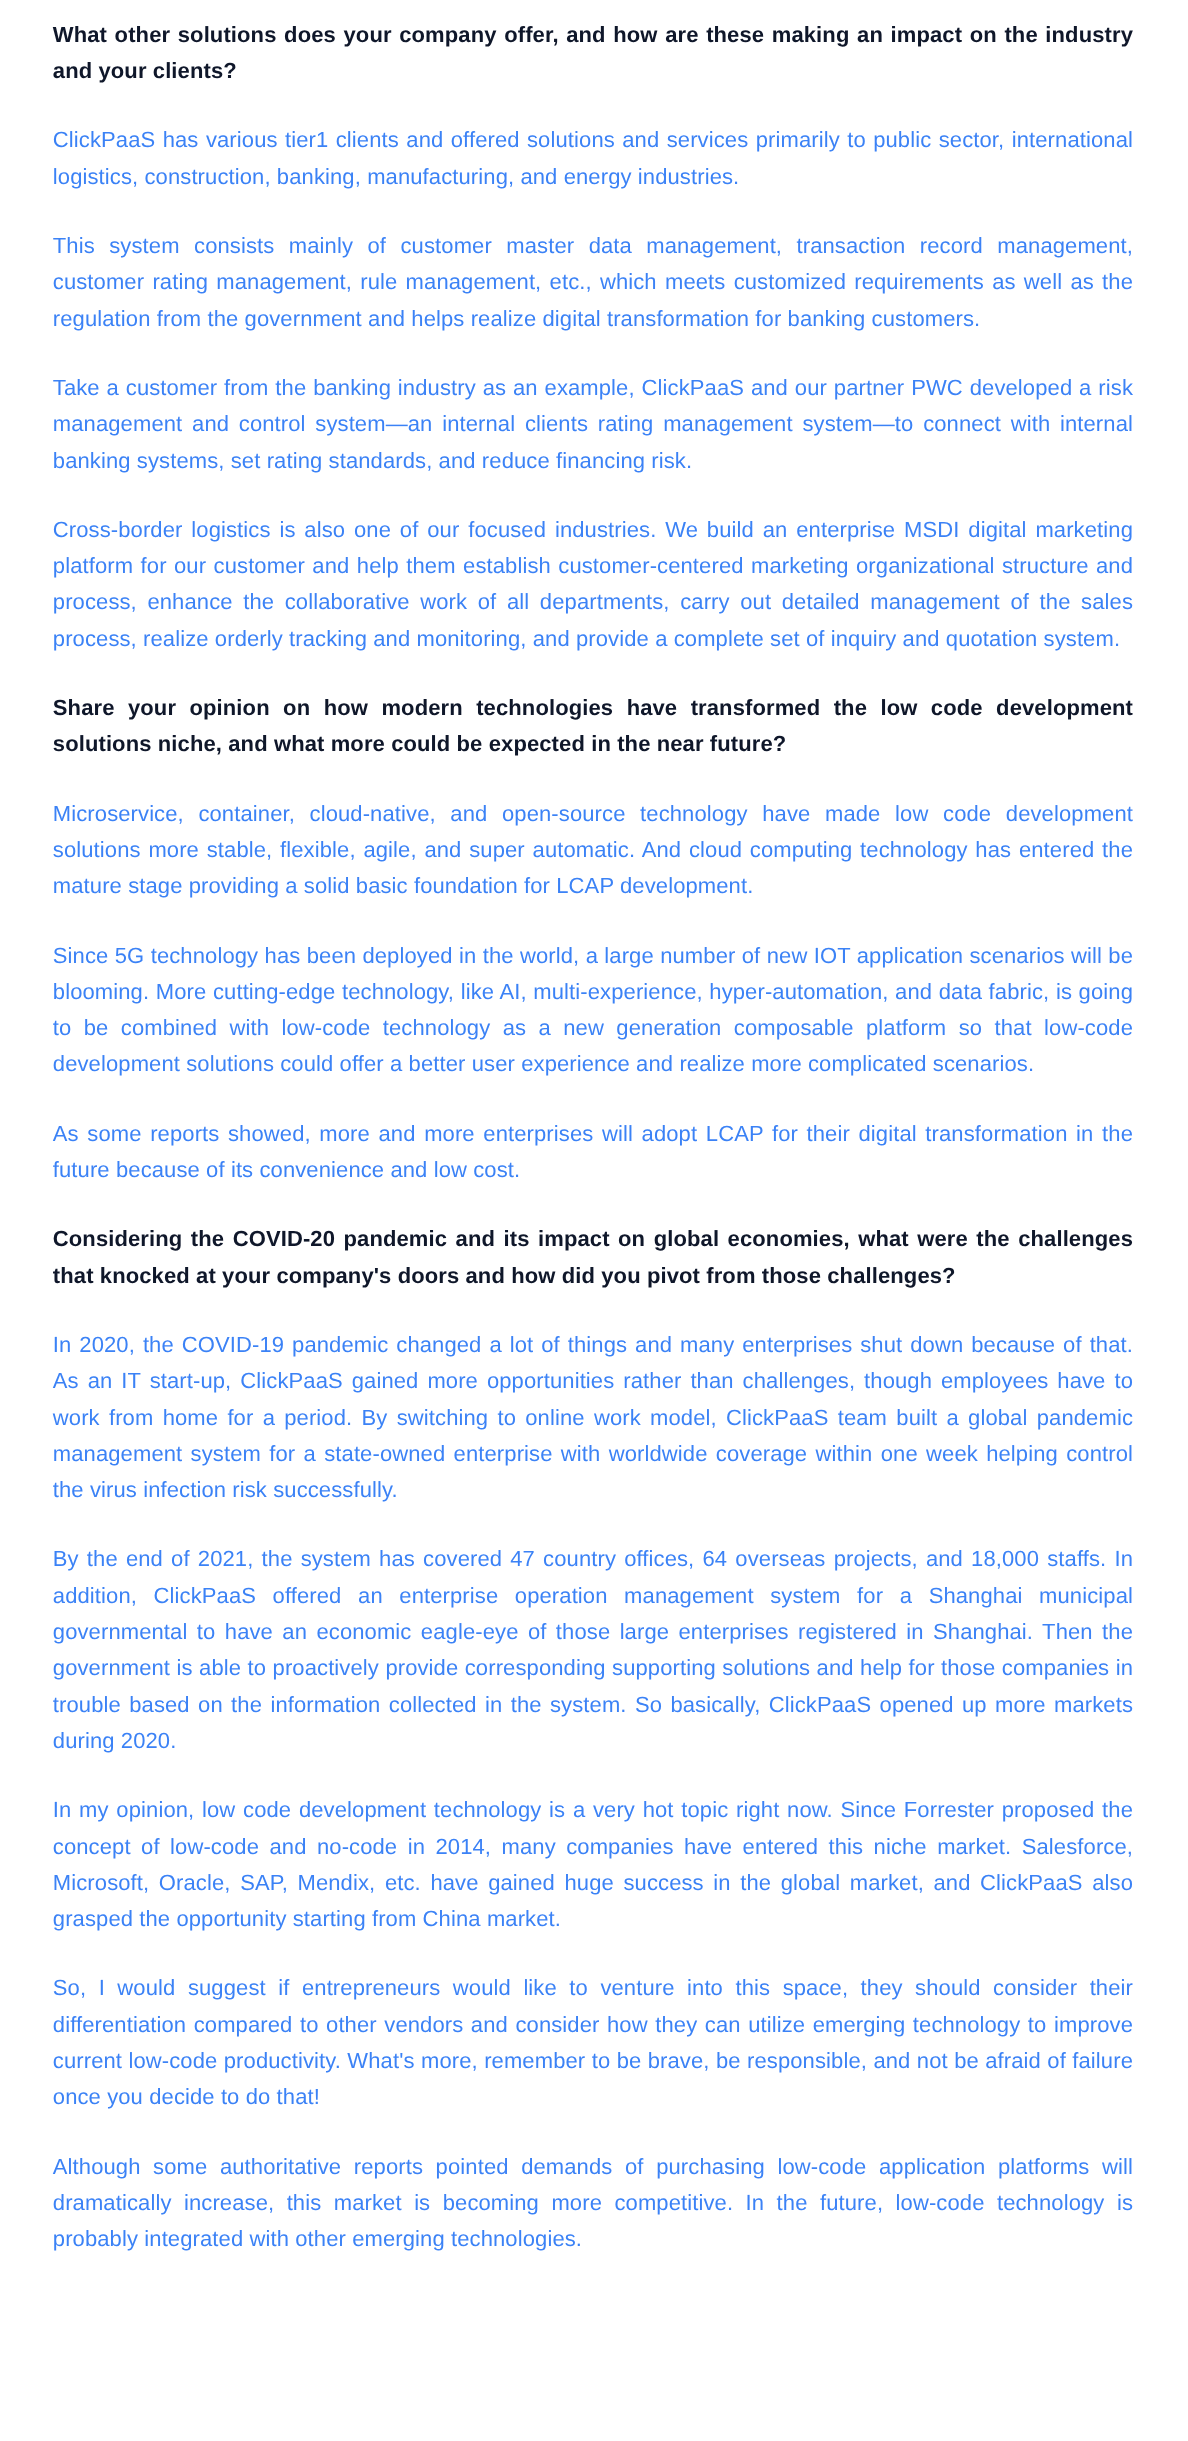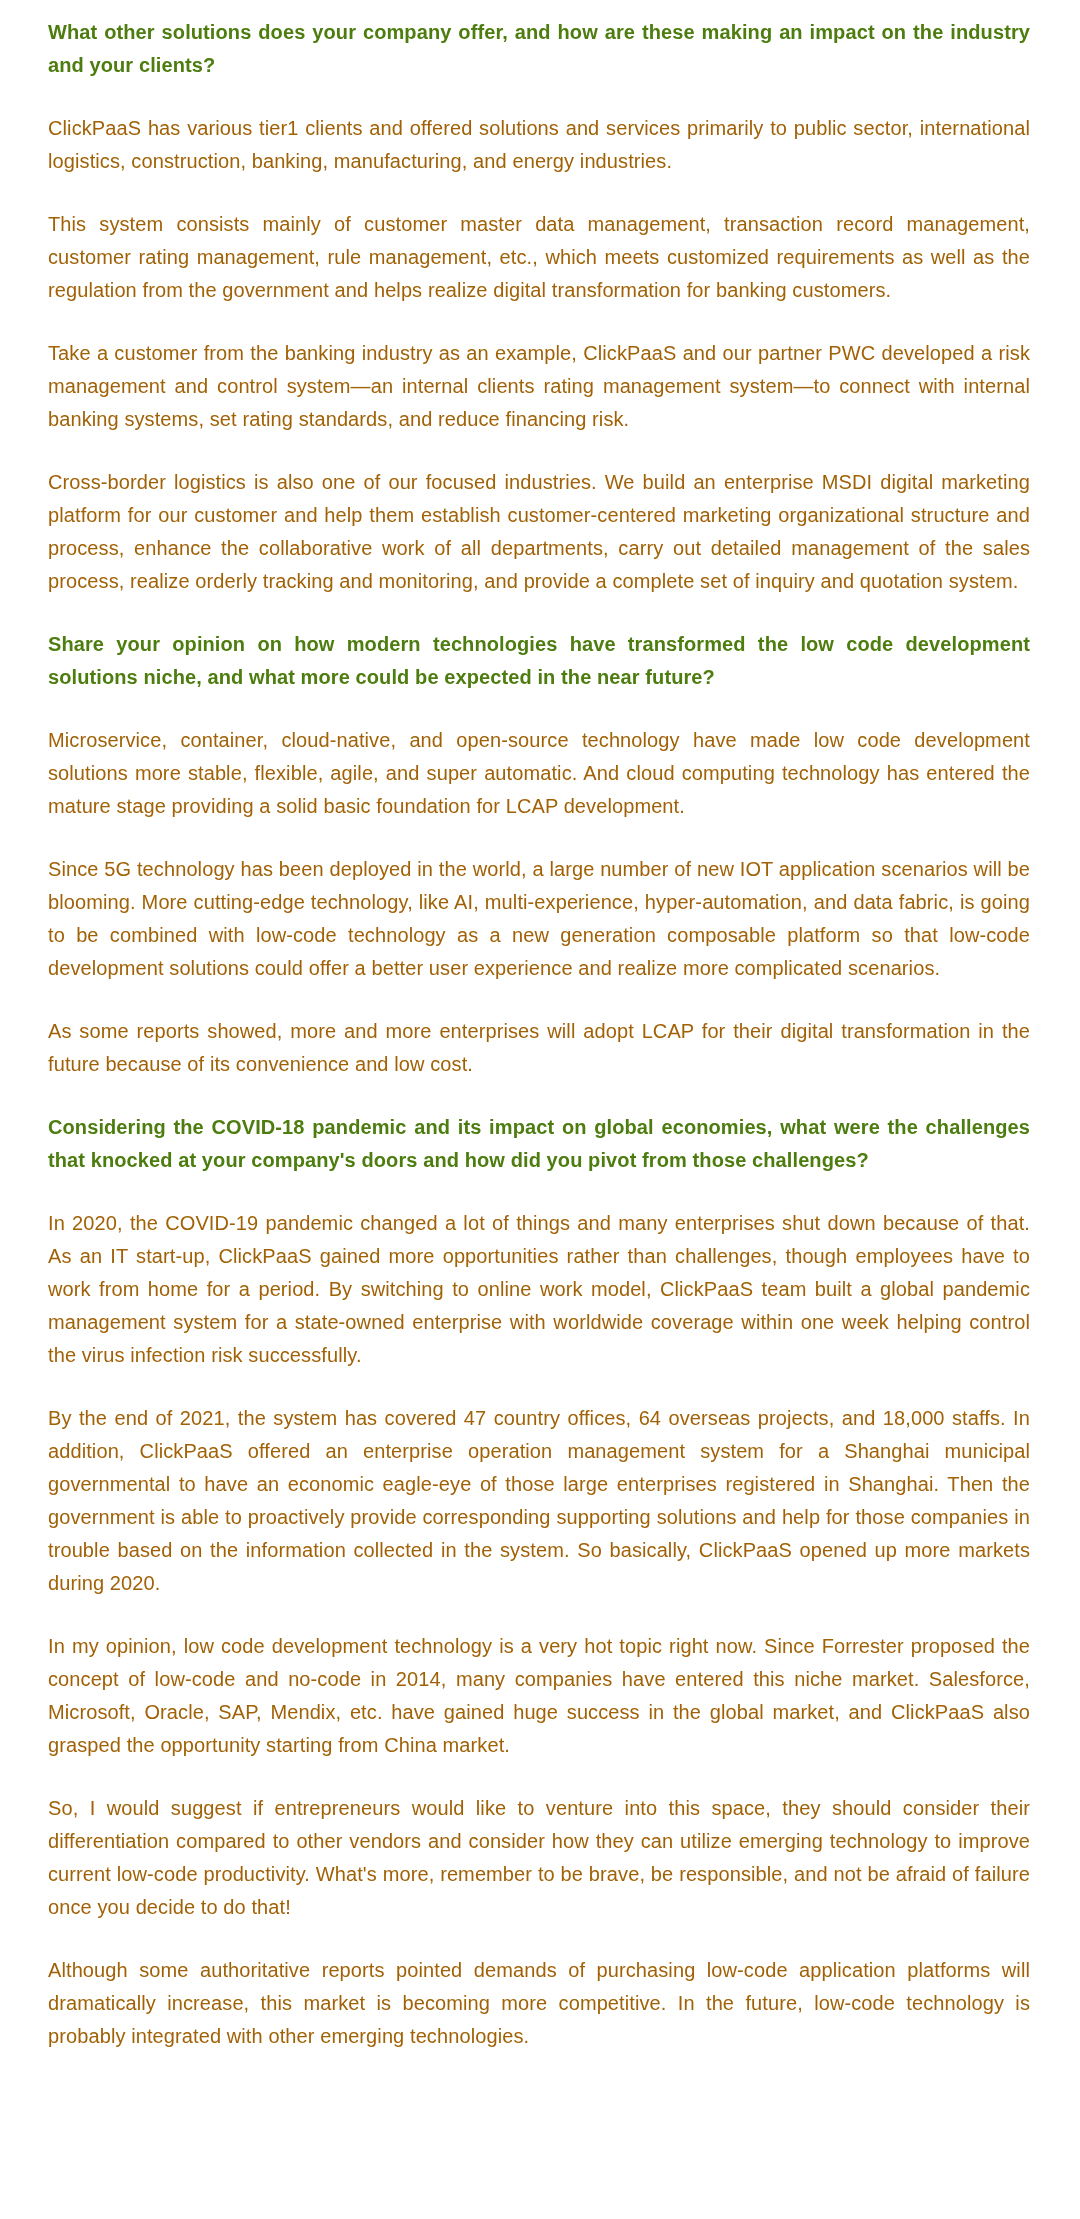--- a/index.html
+++ b/index.html
@@ -13,45 +13,45 @@
     box-sizing: border-box;
     background: #ffffff;
     padding: 16px 50px 12px 48px;
     font-family: "Liberation Sans", "DejaVu Sans", sans-serif;
   }
   .article p {
     margin: 0 0 30px 0;
     font-size: 20px;
     line-height: 33px;
     text-align: justify;
-    color: #a16207;
+    color: #3b82f6;
     letter-spacing: 0.1px;
   }
   .article p.question {
     font-weight: bold;
-    color: #4d7c0f;
+    color: #0f172a;
   }
   .article p:last-child {
     margin-bottom: 0;
   }
 </style>
 </head>
 <body>
 
 <div class="page">
   <div class="article">
     <p class="question">What other solutions does your company offer, and how are these making an impact on the industry and your clients?</p>
     <p class="answer">ClickPaaS has various tier1 clients and offered solutions and services primarily to public sector, international logistics, construction, banking, manufacturing, and energy industries.</p>
     <p class="answer">This system consists mainly of customer master data management, transaction record management, customer rating management, rule management, etc., which meets customized requirements as well as the regulation from the government and helps realize digital transformation for banking customers.</p>
     <p class="answer">Take a customer from the banking industry as an example, ClickPaaS and our partner PWC developed a risk management and control system—an internal clients rating management system—to connect with internal banking systems, set rating standards, and reduce financing risk.</p>
     <p class="answer">Cross-border logistics is also one of our focused industries. We build an enterprise MSDI digital marketing platform for our customer and help them establish customer-centered marketing organizational structure and process, enhance the collaborative work of all departments, carry out detailed management of the sales process, realize orderly tracking and monitoring, and provide a complete set of inquiry and quotation system.</p>
     <p class="question">Share your opinion on how modern technologies have transformed the low code development solutions niche, and what more could be expected in the near future?</p>
     <p class="answer">Microservice, container, cloud-native, and open-source technology have made low code development solutions more stable, flexible, agile, and super automatic. And cloud computing technology has entered the mature stage providing a solid basic foundation for LCAP development.</p>
     <p class="answer">Since 5G technology has been deployed in the world, a large number of new IOT application scenarios will be blooming. More cutting-edge technology, like AI, multi-experience, hyper-automation, and data fabric, is going to be combined with low-code technology as a new generation composable platform so that low-code development solutions could offer a better user experience and realize more complicated scenarios.</p>
     <p class="answer">As some reports showed, more and more enterprises will adopt LCAP for their digital transformation in the future because of its convenience and low cost.</p>
-    <p class="question">Considering the COVID-18 pandemic and its impact on global economies, what were the challenges that knocked at your company's doors and how did you pivot from those challenges?</p>
+    <p class="question">Considering the COVID-20 pandemic and its impact on global economies, what were the challenges that knocked at your company's doors and how did you pivot from those challenges?</p>
     <p class="answer">In 2020, the COVID-19 pandemic changed a lot of things and many enterprises shut down because of that. As an IT start-up, ClickPaaS gained more opportunities rather than challenges, though employees have to work from home for a period. By switching to online work model, ClickPaaS team built a global pandemic management system for a state-owned enterprise with worldwide coverage within one week helping control the virus infection risk successfully.</p>
     <p class="answer">By the end of 2021, the system has covered 47 country offices, 64 overseas projects, and 18,000 staffs. In addition, ClickPaaS offered an enterprise operation management system for a Shanghai municipal governmental to have an economic eagle-eye of those large enterprises registered in Shanghai. Then the government is able to proactively provide corresponding supporting solutions and help for those companies in trouble based on the information collected in the system. So basically, ClickPaaS opened up more markets during 2020.</p>
     <p class="answer">In my opinion, low code development technology is a very hot topic right now. Since Forrester proposed the concept of low-code and no-code in 2014, many companies have entered this niche market. Salesforce, Microsoft, Oracle, SAP, Mendix, etc. have gained huge success in the global market, and ClickPaaS also grasped the opportunity starting from China market.</p>
     <p class="answer">So, I would suggest if entrepreneurs would like to venture into this space, they should consider their differentiation compared to other vendors and consider how they can utilize emerging technology to improve current low-code productivity. What's more, remember to be brave, be responsible, and not be afraid of failure once you decide to do that!</p>
     <p class="answer">Although some authoritative reports pointed demands of purchasing low-code application platforms will dramatically increase, this market is becoming more competitive. In the future, low-code technology is probably integrated with other emerging technologies.</p>
   </div>
 </div>
 
 </body></html>

